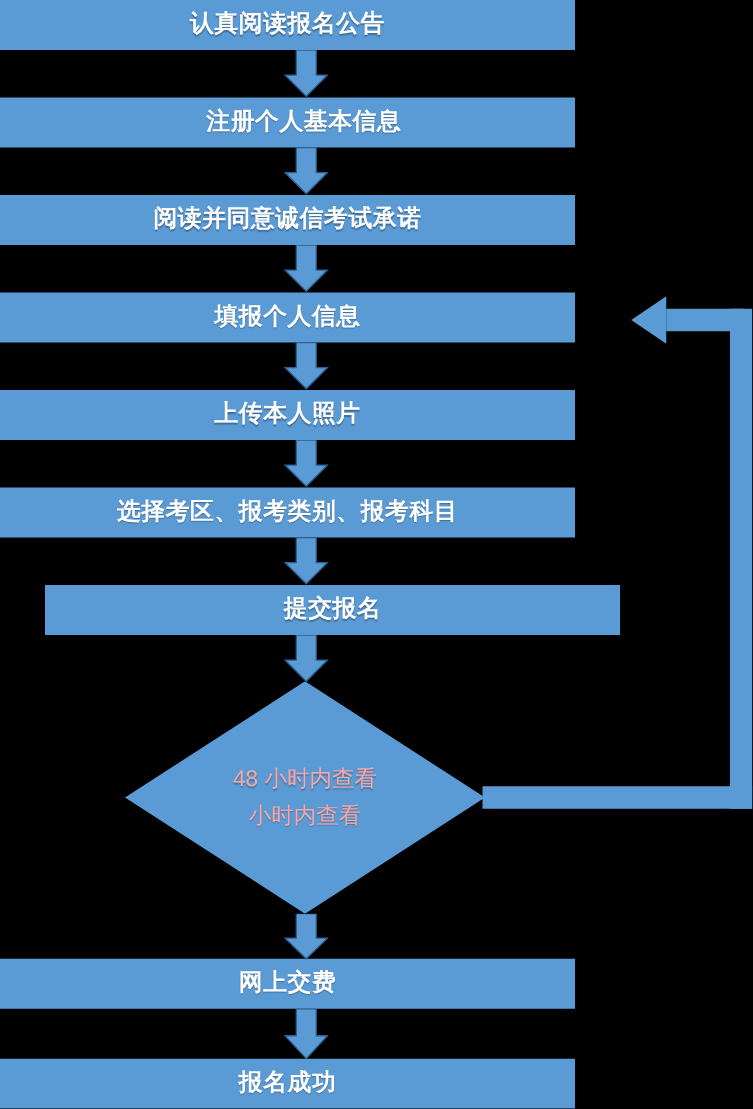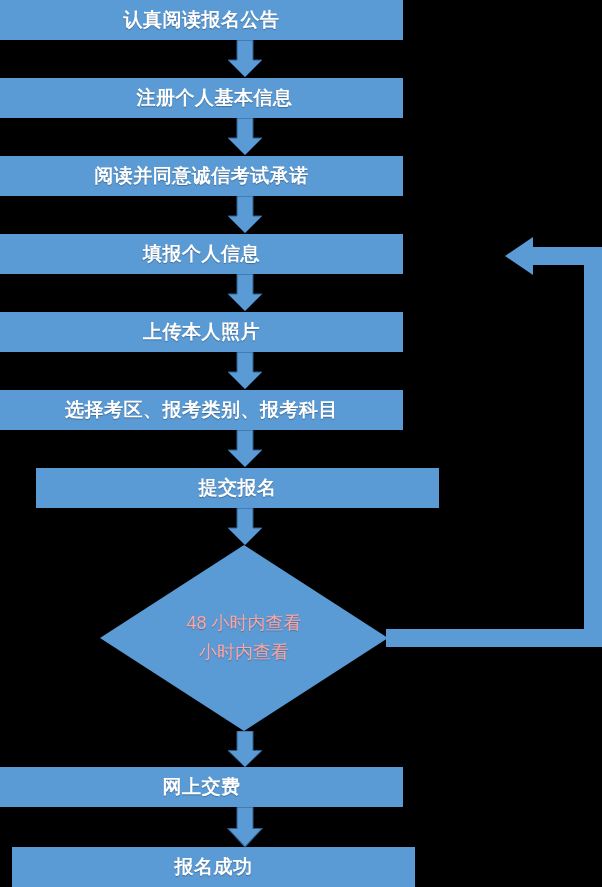--- a/index.html
+++ b/index.html
@@ -26,21 +26,21 @@
     justify-content: center;
     color: #ffffff;
     text-align: center;
     line-height: 1.22;
     letter-spacing: 0.5px;
     user-select: none;
   }
   .process {
     background: #5B9BD5;
     left: 0;
-    width: 403px;
+    width: 460px;
     height: 40px;
     font-size: 19px;
     font-weight: 700;
     text-shadow: 0 1px 1px rgba(0,0,0,0.30);
   }
   .decision-wrap {
     position: absolute;
     left: 100px;
     top: 545px;
     width: 288px;
@@ -129,21 +129,21 @@
     <div class="decision-shape"></div>
     <div class="decision-label">
       <span>48 小时内查看</span>
       <span>小时内查看</span>
     </div>
   </div>
 
   <div class="node process" style="top:767px;">
       <span>网上交费</span>
     </div>
-  <div class="node process" style="top:847px;margin-left:12px;">
+  <div class="node process" style="top:847px;">
       <span>报名成功</span>
     </div>
 
   <div class="arrow-down" style="left:227px; top:40px;  height:38px;">
     <svg class="glyph" viewBox="0 0 36 38" preserveAspectRatio="none" aria-hidden="true">
         <polygon points="10,0 26,0 26,20 35,20 18,37 1,20 10,20" fill="#5B9BD5" stroke="#2E5E8E" stroke-width="1"></polygon>
       </svg>
   </div>
   <div class="arrow-down" style="left:227px; top:118px; height:38px;">
     <svg class="glyph" viewBox="0 0 36 38" preserveAspectRatio="none" aria-hidden="true">

